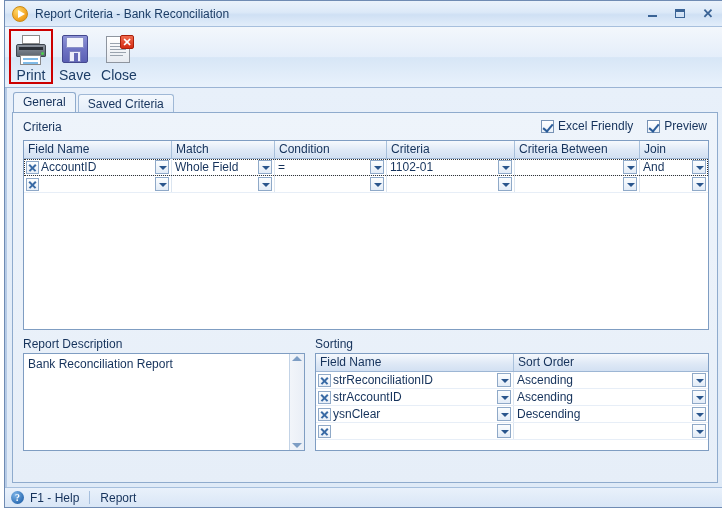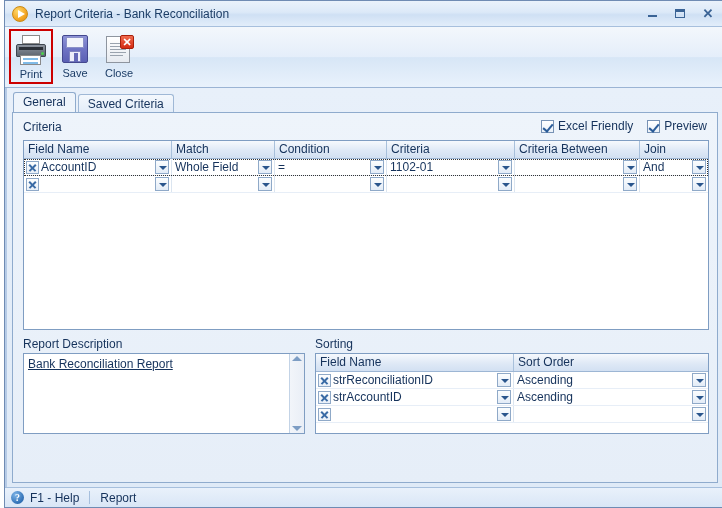--- a/index.html
+++ b/index.html
@@ -116,21 +116,21 @@
     border: 1px solid transparent;
     cursor: default;
     background: transparent;
   }
   .tool-btn.highlighted {
     border: 2px solid #cc0000;
     background: transparent;
   }
   .tool-ico { height: 32px; width: 34px; position: relative; }
   .tool-label {
-    font-size: 11px;
+    font-size: 14px;
     color: #1c3d66;
     margin-top: 2px;
     line-height: 1;
   }
 
   
   .ico-printer .paper-top {
     position: absolute; left: 8px; top: 0;
     width: 18px; height: 9px;
     background: #ffffff; border: 1px solid #8a8a8a;
@@ -429,21 +429,20 @@
   .bcol-title { font-size: 12px; color: #15325b; margin-bottom: 2px; line-height: 14px; }
 
   .descbox {
     flex: 1 1 auto;
     background: #ffffff;
     border: 1px solid #7f9dc2;
     box-sizing: border-box;
     display: flex;
     position: relative;
     overflow: hidden;
-    text-decoration: underline;
   }
   .desctext {
     flex: 1 1 auto;
     padding: 3px 4px;
     font-size: 12px;
     color: #15325b;
     line-height: 14px;
   }
   .vscroll {
     width: 15px;
@@ -700,20 +699,31 @@
                   <span class="xbtn"></span>
                   <span class="cell-text">strAccountID</span>
                   <span class="ddbtn"></span>
                 </div>
                 <div class="gc" style="flex:1 1 auto">
                   <span class="cell-text">Ascending</span>
                   <span class="ddbtn"></span>
                 </div>
               </div>
 
+              <div class="grid-row">
+                <div class="gc" style="width:198px">
+                  <span class="xbtn"></span>
+                  <span class="cell-text">ysnClear</span>
+                  <span class="ddbtn"></span>
+                </div>
+                <div class="gc" style="flex:1 1 auto">
+                  <span class="cell-text">Descending</span>
+                  <span class="ddbtn"></span>
+                </div>
+              </div>
 
               <div class="grid-row">
                 <div class="gc" style="width:198px">
                   <span class="xbtn"></span>
                   <span class="cell-text"></span>
                   <span class="ddbtn"></span>
                 </div>
                 <div class="gc" style="flex:1 1 auto">
                   <span class="cell-text"></span>
                   <span class="ddbtn"></span>

